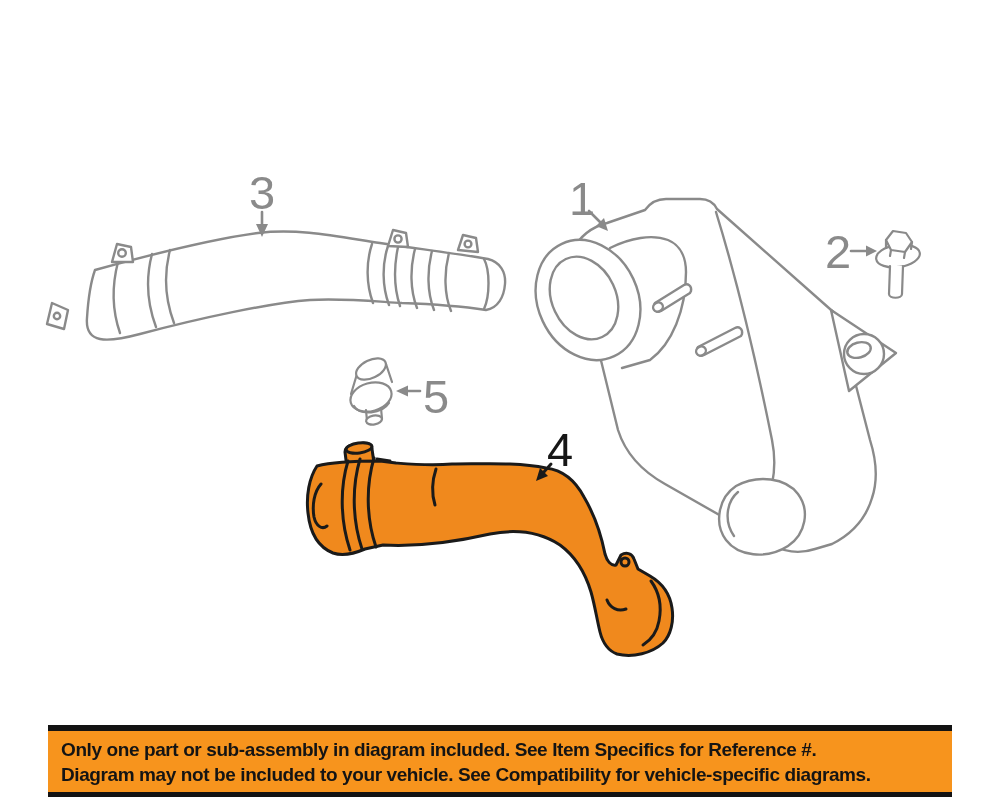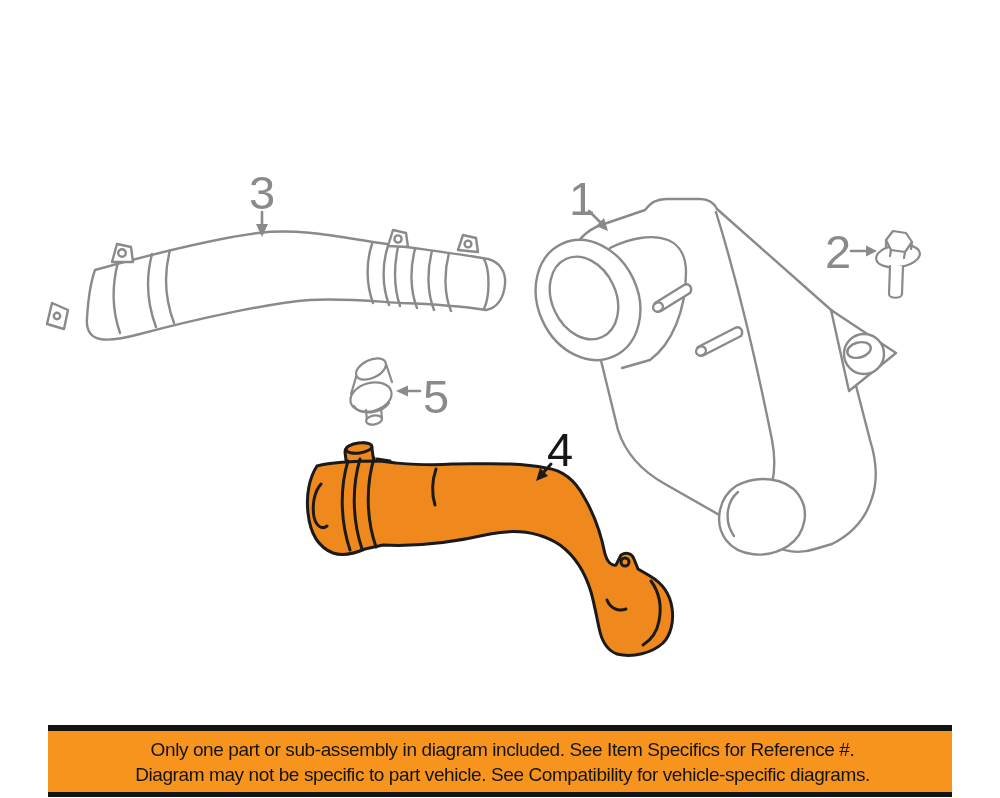--- a/index.html
+++ b/index.html
@@ -12,22 +12,22 @@
   .callout{
     position:absolute;transform:translate(-50%,-50%);
     font-size:47px;font-weight:400;color:#8a8a8a;line-height:1;
     user-select:none;
   }
   .callout.black{color:#161616;}
   .banner{
     position:absolute;left:48px;top:725px;width:904px;height:72px;
     background:#f7941d;border-top:6px solid #131313;border-bottom:5px solid #131313;
     box-sizing:border-box;padding:6px 8px 0 13px;
-    color:#141414;font-weight:400;font-size:19px;line-height:25px;
-    letter-spacing:-0.4px;white-space:nowrap;text-align:center;
+    color:#141414;font-weight:700;font-size:19px;line-height:25px;
+    letter-spacing:-0.4px;white-space:nowrap;
   }
 </style>
 </head>
 <body>
 
 <div class="stage">
 
   <svg class="artwork" width="1000" height="798" viewBox="0 0 1000 798">
 
     <g fill="#ffffff" stroke="#8a8a8a" stroke-width="2.4" stroke-linejoin="round" stroke-linecap="round">
@@ -208,16 +208,16 @@
   </svg>
 
   <div class="callout" style="left:582px;top:198px;">1</div>
   <div class="callout" style="left:838px;top:251px;">2</div>
   <div class="callout" style="left:262px;top:192px;">3</div>
   <div class="callout black" style="left:560px;top:449px;">4</div>
   <div class="callout" style="left:436px;top:396px;">5</div>
 
   <div class="banner">
     <div>Only one part or sub-assembly in diagram included. See Item Specifics for Reference #.</div>
-    <div>Diagram may not be specific to part vehicle. See Compatibility for vehicle-specific diagrams.</div>
+    <div>Diagram may not be included to your vehicle. See Compatibility for vehicle-specific diagrams.</div>
   </div>
 
 </div>
 
 </body></html>

